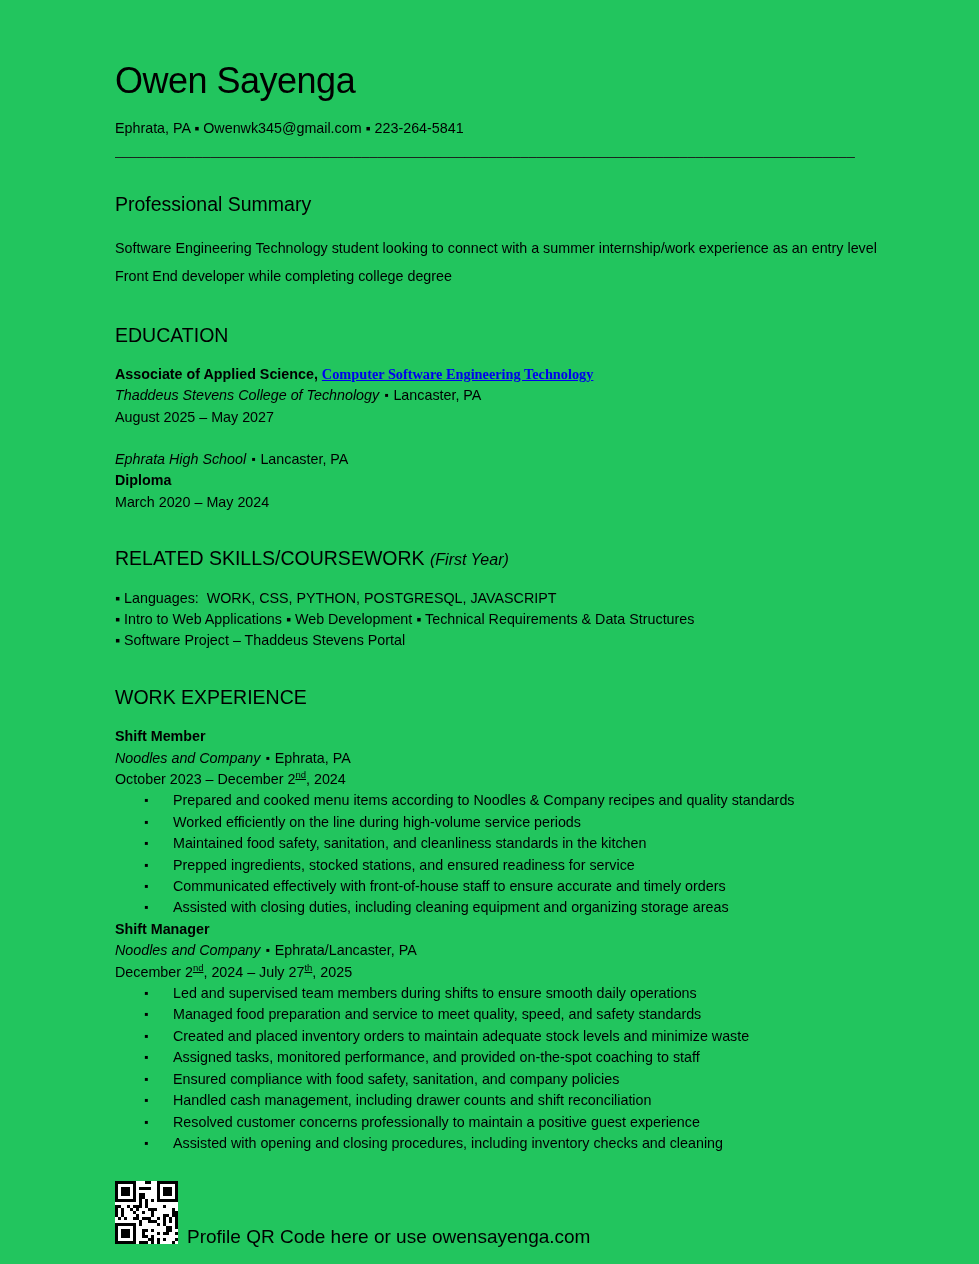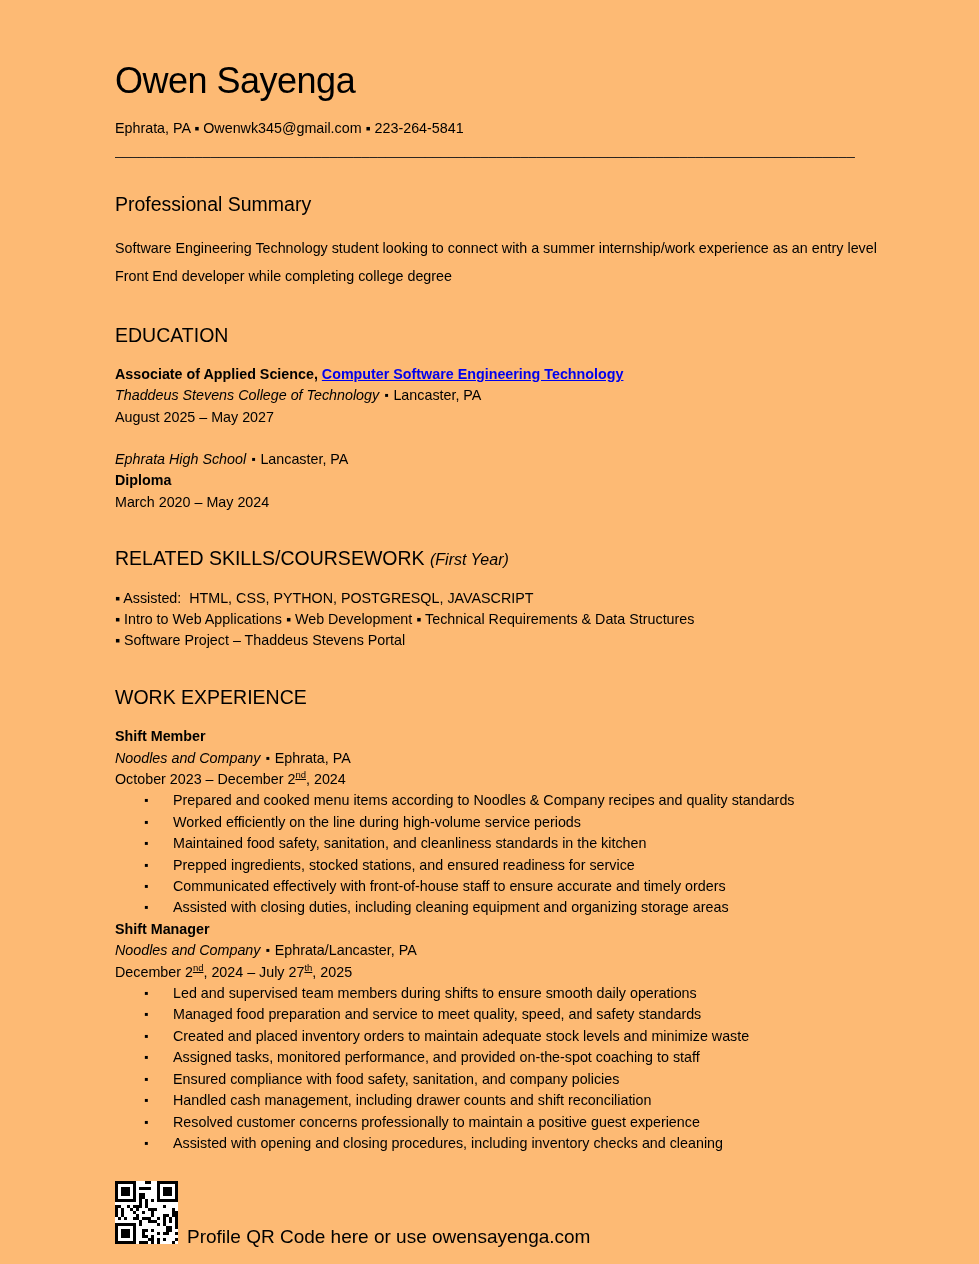--- a/index.html
+++ b/index.html
@@ -6,21 +6,21 @@
   html, body { margin: 0; padding: 0; background: #ffffff; }
   body {
     width: 979px; height: 1264px;
     font-family: "Liberation Sans", sans-serif;
     color: #000;
     overflow: hidden;
   }
   .page {
     width: 979px; height: 1264px;
     padding: 58px 65px 30px 115px;
-    background: #fdba74;
+    background: #22c55e;
   }
   
   .name {
     font-size: 36px; font-weight: 400; letter-spacing: -0.5px;
     margin: 0 0 0 0; line-height: 1.25; color: #000;
   }
   .contact {
     font-size: 14.3px; margin: 15px 0 0 0; line-height: 1.4;
   }
   .divider {
@@ -34,21 +34,21 @@
   .heading-note { font-style: italic; font-size: 16px; }
   .body-text {
     font-size: 14.3px; line-height: 28px; margin: 16px 0 0 0;
   }
   .line { font-size: 14.3px; line-height: 21.4px; margin: 0; }
   .first-line { margin-top: 16px; }
   .entry-gap { margin-top: 21px; }
   .bold { font-weight: 700; }
   em { font-style: italic; }
   .sep { margin: 0 5px; font-size: 12px; vertical-align: 1px; }
-  a.link { color: #0000EE; font-weight: 700; text-decoration: underline; cursor: pointer; }
+  a.link { color: #0000EE; font-weight: 700; text-decoration: underline; cursor: pointer; font-family: Liberation Serif, serif; }
   sup { font-size: 9.5px; vertical-align: super; line-height: 0; text-decoration: underline; }
   
   .skills-line { font-size: 14.3px; line-height: 21.4px; margin: 0; white-space: pre-wrap; }
   .skills-block { margin-top: 16px; }
   
   ul.bullets { list-style: none; margin: 0; padding: 0; }
   ul.bullets li {
     position: relative; padding-left: 58px;
     font-size: 14.3px; line-height: 21.4px;
   }
@@ -82,21 +82,21 @@
   </div>
 
   <div class="entry-gap">
     <p class="line"><em>Ephrata High School</em><span class="sep">▪</span><span>Lancaster, PA</span></p>
     <p class="line bold">Diploma</p>
     <p class="line">March 2020 – May 2024</p>
   </div>
 
   <h2 class="section-heading"><span>RELATED SKILLS/COURSEWORK</span> <em class="heading-note">(First Year)</em></h2>
   <div class="skills-block">
-    <p class="skills-line">▪ Assisted:  HTML, CSS, PYTHON, POSTGRESQL, JAVASCRIPT</p>
+    <p class="skills-line">▪ Languages:  WORK, CSS, PYTHON, POSTGRESQL, JAVASCRIPT</p>
     <p class="skills-line">▪ Intro to Web Applications ▪ Web Development ▪ Technical Requirements &amp; Data Structures</p>
     <p class="skills-line">▪ Software Project – Thaddeus Stevens Portal</p>
   </div>
 
   <h2 class="section-heading">WORK EXPERIENCE</h2>
 
   <div>
     <p class="line bold first-line">Shift Member</p>
     <p class="line"><em>Noodles and Company</em><span class="sep">▪</span><span>Ephrata, PA</span></p>
     <p class="line"><span>October 2023 – December 2</span><sup>nd</sup><span>, 2024</span></p>

